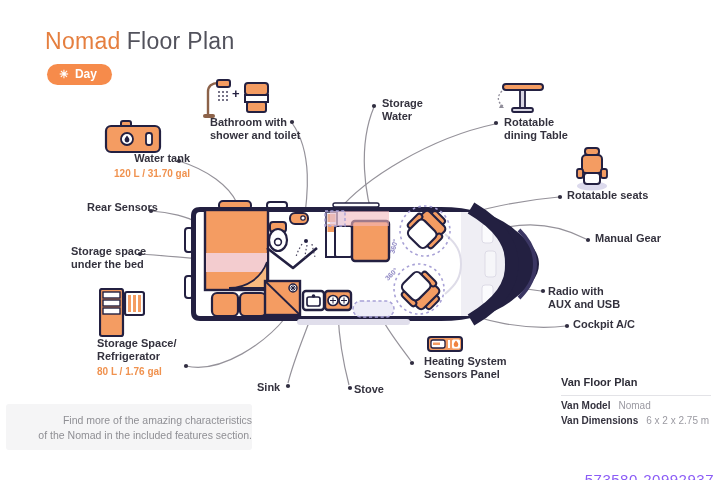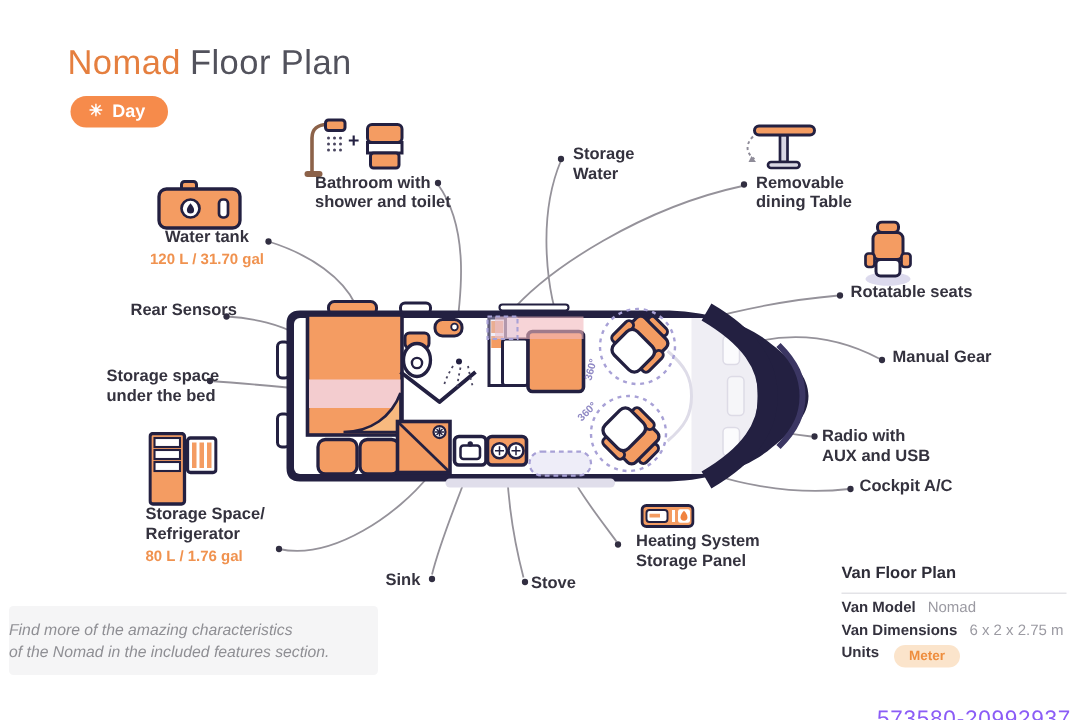--- a/index.html
+++ b/index.html
@@ -10,25 +10,25 @@
   .title{left:45px;top:28px;font-size:23px;letter-spacing:.3px;font-weight:400;}
   .title .brand{color:#E57F3F;}
   .title .rest{color:#52525C;margin-left:6px;}
   .mode-badge{left:47px;top:64px;display:inline-flex;align-items:center;gap:6px;
               background:#F68B4B;color:#fff;font-size:12px;font-weight:bold;
               padding:3px 15px 4px 12px;border-radius:11px;cursor:pointer;}
   .mode-badge .sun{font-size:11px;line-height:1;}
   
   .lbl{font-size:11px;line-height:13px;font-weight:bold;color:#34323E;white-space:nowrap;}
   .lbl .val{display:block;color:#F0924F;font-size:10px;margin-top:2px;}
-  .center{text-align:center;}
+  .center{text-align:right;}
   
   .note{left:6px;top:404px;width:246px;height:46px;background:#F5F5F6;border-radius:3px;
-        color:#8F8F94;font-size:10.5px;line-height:15px;text-align:left;padding-top:9px;
-        box-sizing:border-box;font-style:italic;}
+        color:#8F8F94;font-size:10.5px;line-height:15px;text-align:right;padding-top:9px;
+        box-sizing:border-box;}
   
   .panel{left:561px;top:376px;width:150px;}
   .panel h3{margin:0 0 7px 0;font-size:11px;font-weight:bold;color:#2E2D38;}
   .panel .divider{border-top:1px solid #E3E3E7;margin:0 0 4px 0;}
   .panel .row{display:flex;align-items:flex-start;margin-top:4px;}
   .panel .row .k{font-size:10px;font-weight:bold;color:#34323E;}
   .panel .row .v{font-size:10px;color:#9B9AA2;margin-left:8px;}
   .badge-units{background:#FBE4CB;color:#EE8D3D;font-size:9px;font-weight:bold;
                padding:2px 10px 3px 10px;border-radius:9px;margin-left:10px;cursor:pointer;}
   .watermark{right:6px;top:471px;font-size:15px;color:#8b5cf6;letter-spacing:.5px;text-align:center;}
@@ -276,39 +276,39 @@
   </div>
   <div class="abs lbl" style="left:210px;top:116px;z-index:4">
     <span style="display:block">Bathroom with</span>
     <span style="display:block">shower and toilet</span>
   </div>
   <div class="abs lbl" style="left:382px;top:97px;z-index:4">
     <span style="display:block">Storage</span>
     <span style="display:block">Water</span>
   </div>
   <div class="abs lbl" style="left:504px;top:116px;z-index:4">
-    <span style="display:block">Removable</span>
+    <span style="display:block">Rotatable</span>
     <span style="display:block">dining Table</span>
   </div>
   <div class="abs lbl" style="left:567px;top:189px;z-index:4">
     <span>Rotatable seats</span>
   </div>
   <div class="abs lbl" style="left:595px;top:232px;z-index:4">
     <span>Manual Gear</span>
   </div>
   <div class="abs lbl" style="left:548px;top:285px;z-index:4">
     <span style="display:block">Radio with</span>
     <span style="display:block">AUX and USB</span>
   </div>
   <div class="abs lbl" style="left:573px;top:318px;z-index:4">
     <span>Cockpit A/C</span>
   </div>
   <div class="abs lbl" style="left:424px;top:355px;z-index:4">
     <span style="display:block">Heating System</span>
-    <span style="display:block">Storage Panel</span>
+    <span style="display:block">Sensors Panel</span>
   </div>
   <div class="abs lbl" style="left:257px;top:381px;z-index:4">
     <span>Sink</span>
   </div>
   <div class="abs lbl" style="left:354px;top:383px;z-index:4">
     <span>Stove</span>
   </div>
 
   <div class="abs note" style="z-index:4">
     <span style="display:block">Find more of the amazing characteristics</span>
@@ -319,20 +319,16 @@
     <h3>Van Floor Plan</h3>
     <div class="divider"></div>
     <div class="row">
       <span class="k">Van Model</span>
       <span class="v">Nomad</span>
     </div>
     <div class="row">
       <span class="k">Van Dimensions</span>
       <span class="v">6 x 2 x 2.75 m</span>
     </div>
-    <div class="row">
-      <span class="k">Units</span>
-      <span class="badge-units">Meter</span>
-    </div>
   </div>
 
   <div class="abs watermark" style="z-index:4">573580-20992937</div>
 </div>
 
 </body></html>

